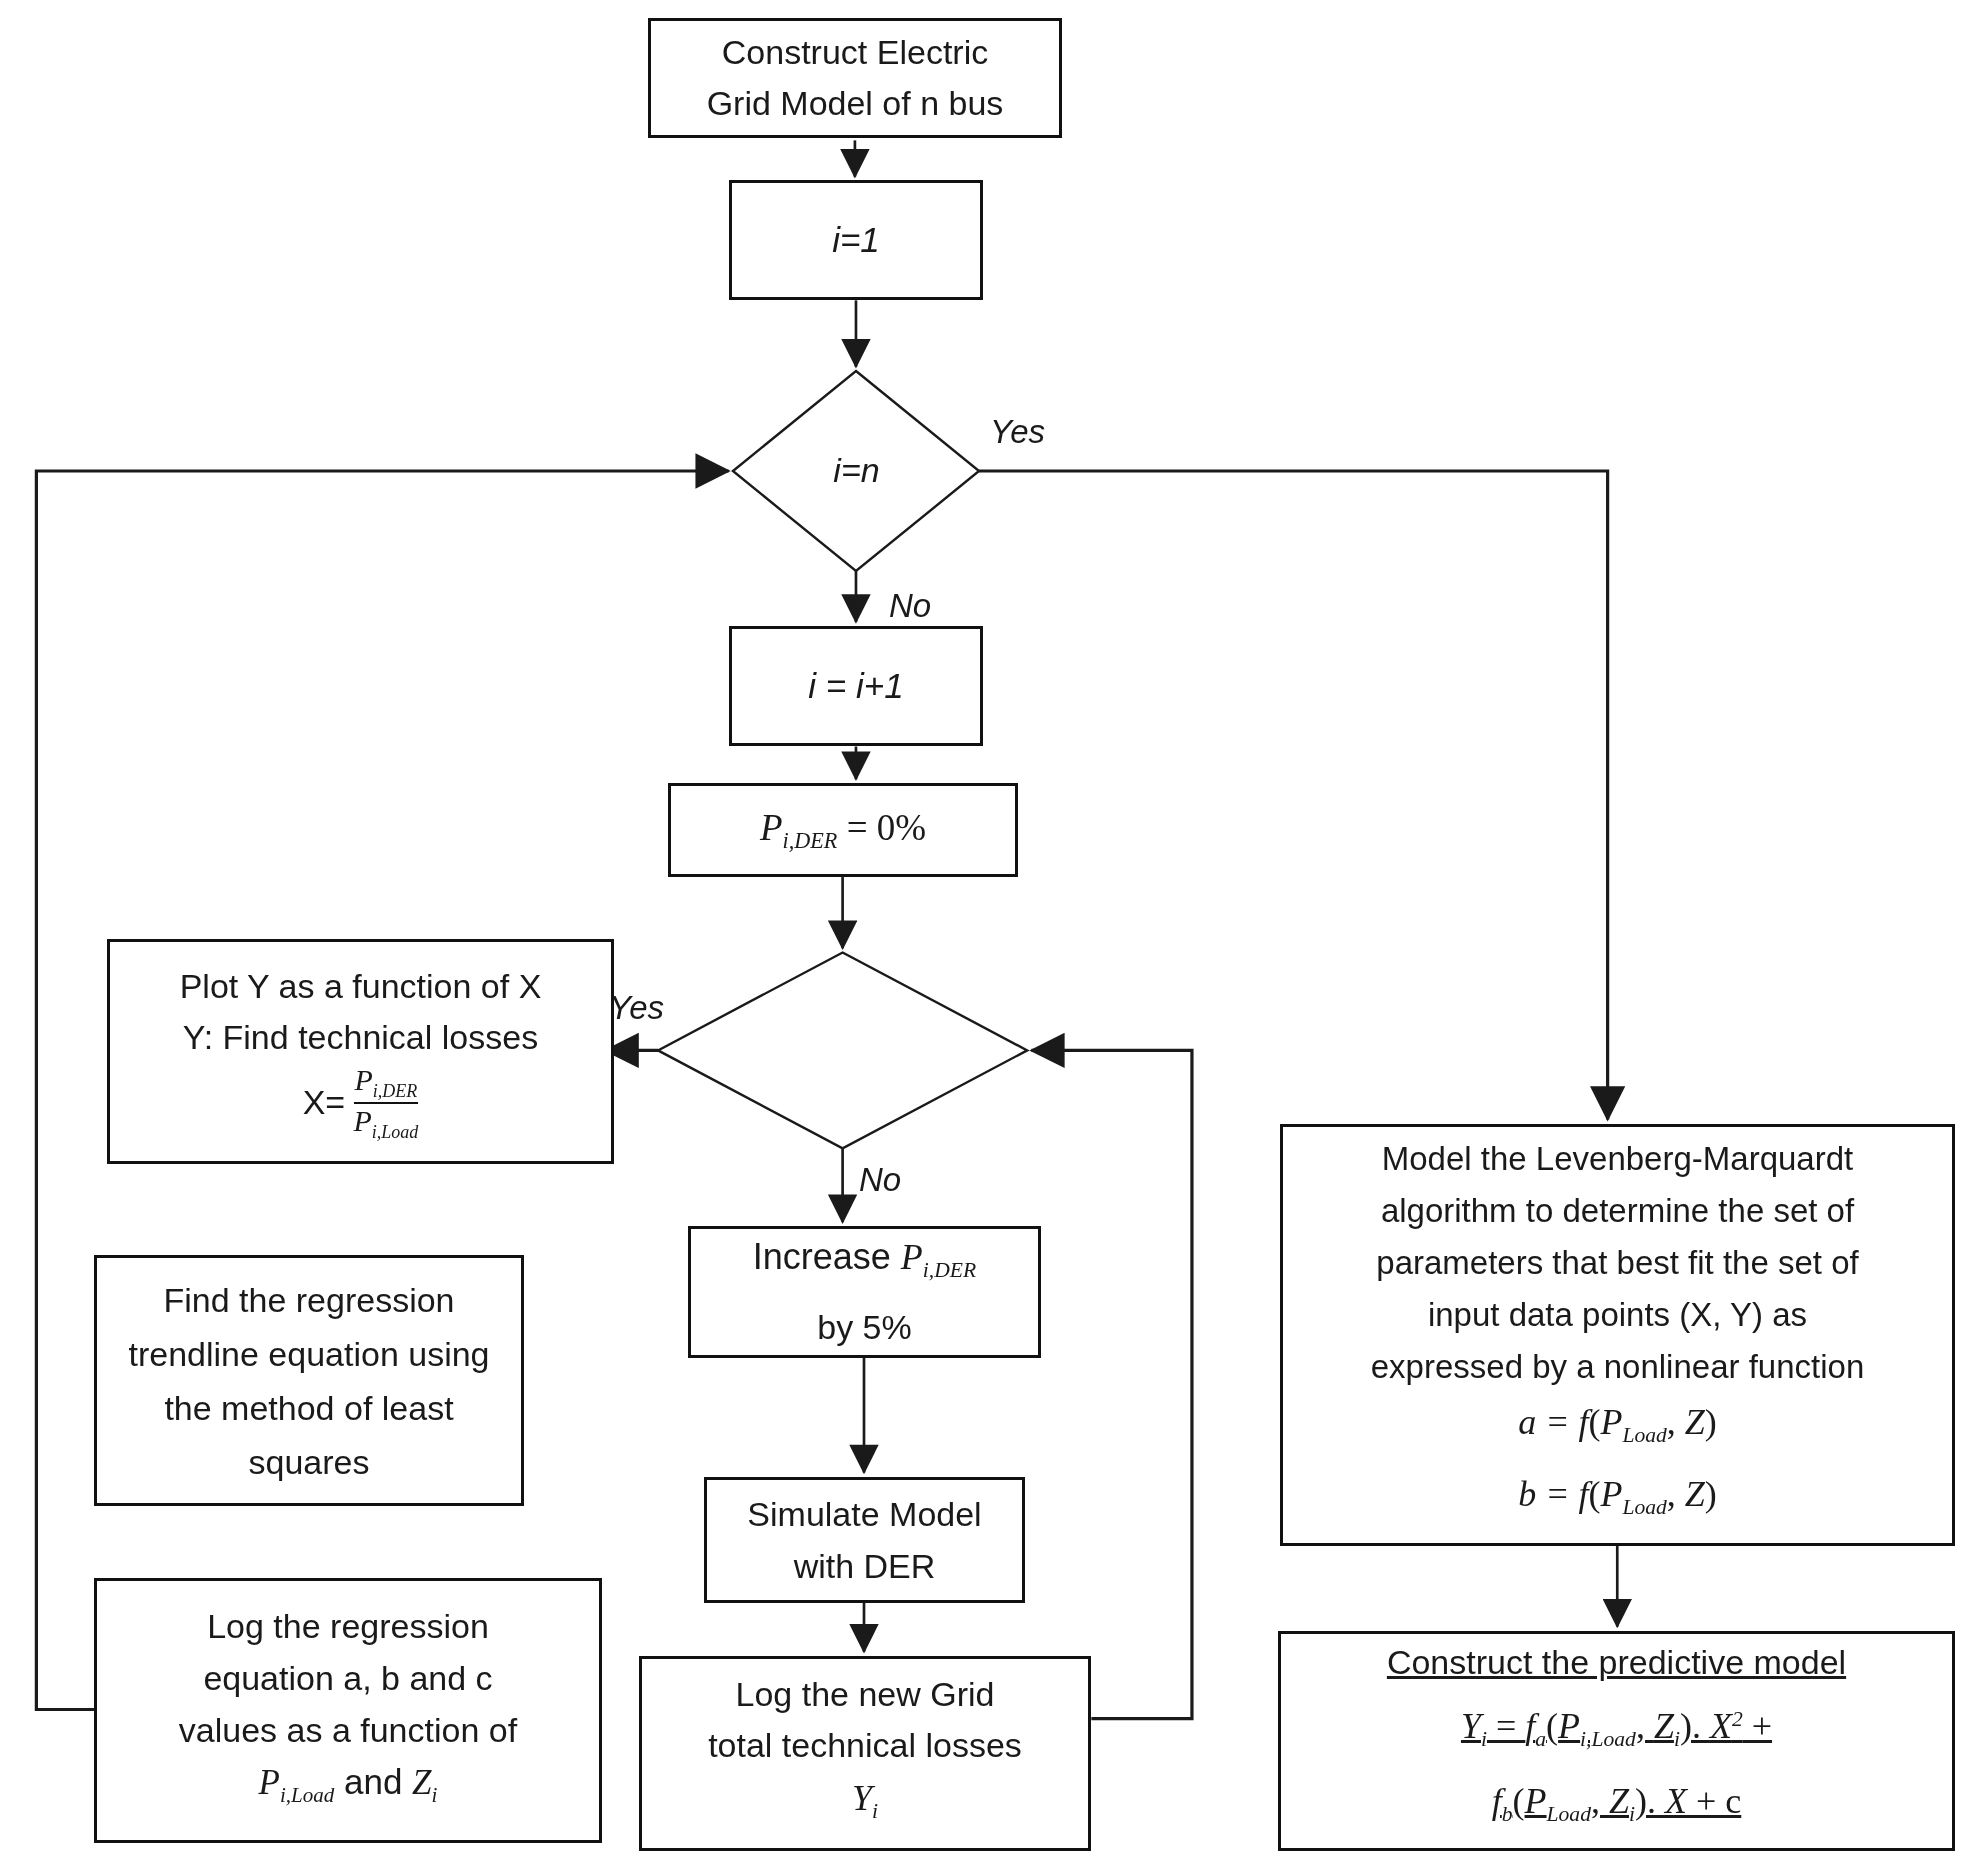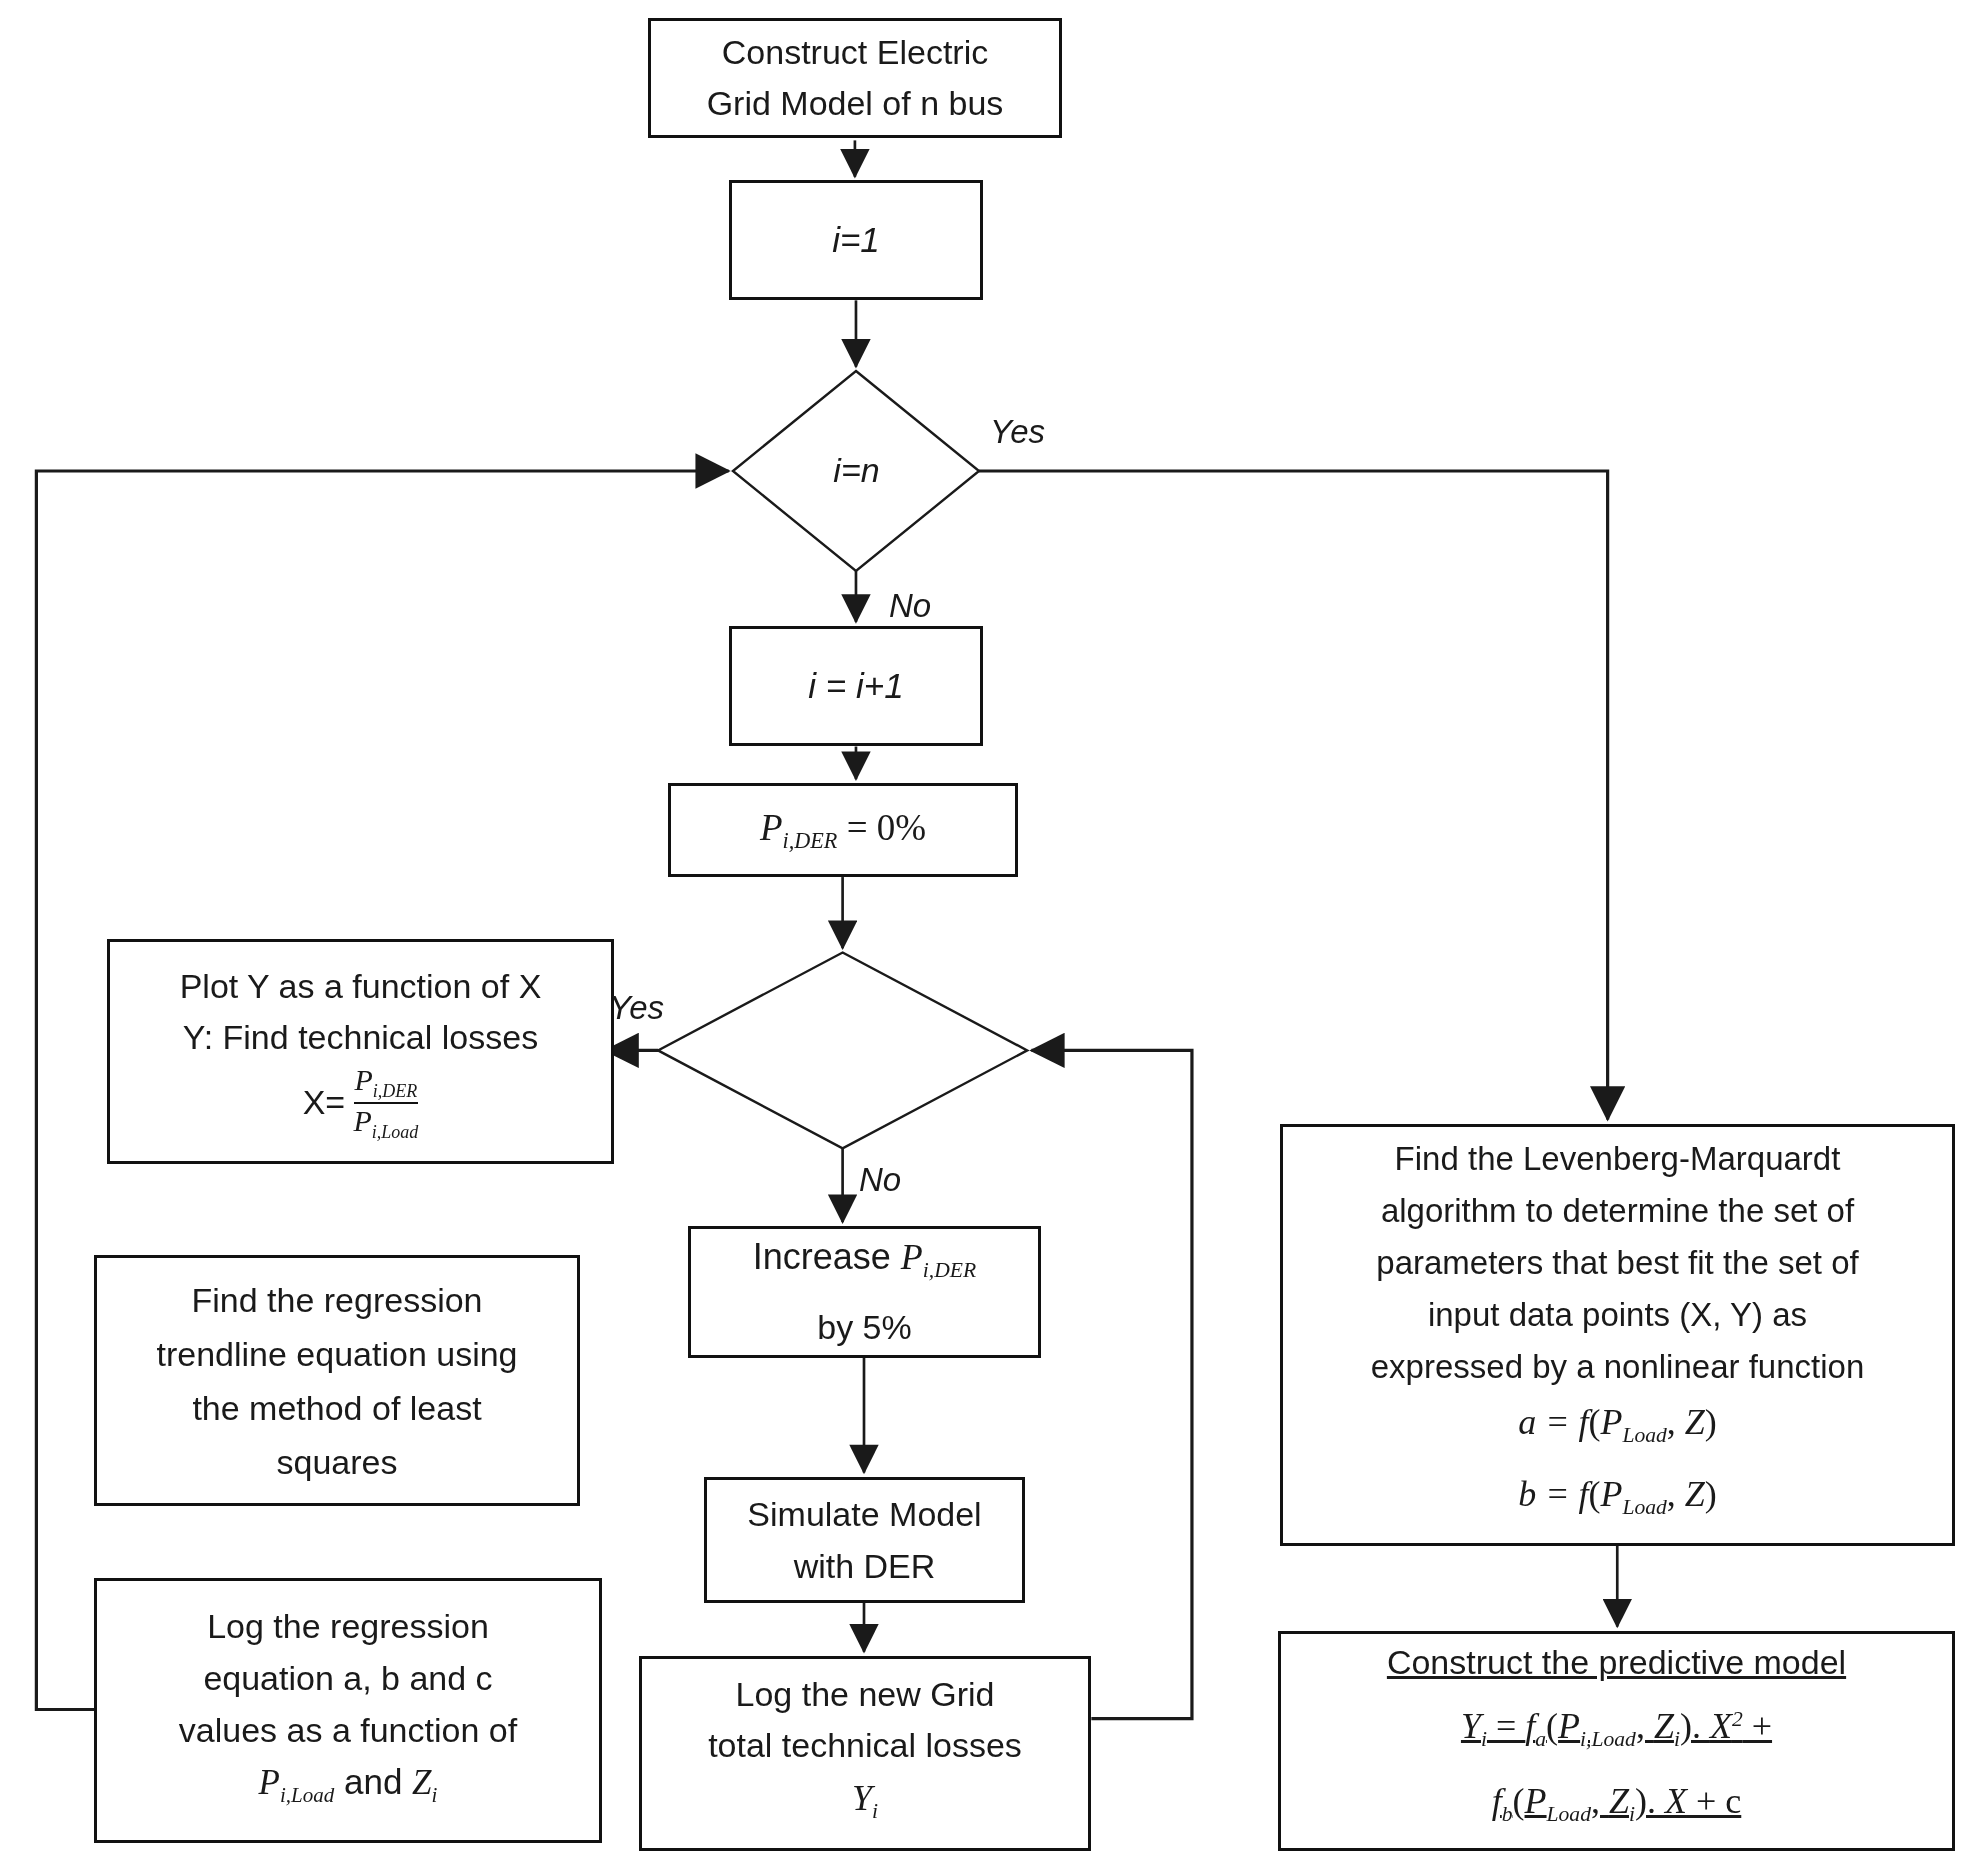--- a/index.html
+++ b/index.html
@@ -106,21 +106,21 @@
       <div class="fracline">
         <span class="sans" style="font-size:34px;vertical-align:middle">X=</span>
         <span class="frac math">
           <span class="num" style="display:block"><span>P</span><span class="ss">i,DER</span></span>
           <span class="den" style="display:block"><span>P</span><span class="ss">i,Load</span></span>
         </span>
       </div>
     </div>
   </div>
 
-  <div class="node" id="n-find" style="left:94px;top:1255px;width:486px;height:251px">
+  <div class="node" id="n-find" style="left:94px;top:1255px;width:430px;height:251px">
     <div class="txt">
       <div>Find the regression</div>
       <div>trendline equation using</div>
       <div>the method of least</div>
       <div>squares</div>
     </div>
   </div>
 
   <div class="node" id="n-log" style="left:94px;top:1578px;width:508px;height:265px">
     <div class="txt">
@@ -148,21 +148,21 @@
   <div class="node" id="n-log2" style="left:639px;top:1656px;width:452px;height:195px">
     <div class="txt">
       <div>Log the new Grid</div>
       <div>total technical losses</div>
       <div class="mline math"><span>Y</span><span class="ss">i</span></div>
     </div>
   </div>
 
   <div class="node" id="n-lm" style="left:1280px;top:1124px;width:675px;height:422px">
     <div class="txt">
-      <div>Find the Levenberg-Marquardt</div>
+      <div>Model the Levenberg-Marquardt</div>
       <div>algorithm to determine the set of</div>
       <div>parameters that best fit the set of</div>
       <div>input data points (X, Y) as</div>
       <div>expressed by a nonlinear function</div>
       <div class="mline math"><span>a = f</span><span class="rm">(</span><span>P</span><span class="ss">Load</span><span class="rm">, </span><span>Z</span><span class="rm">)</span></div>
       <div class="mline math"><span>b = f</span><span class="rm">(</span><span>P</span><span class="ss">Load</span><span class="rm">, </span><span>Z</span><span class="rm">)</span></div>
     </div>
   </div>
 
   <div class="node" id="n-cpm" style="left:1278px;top:1631px;width:677px;height:220px">

